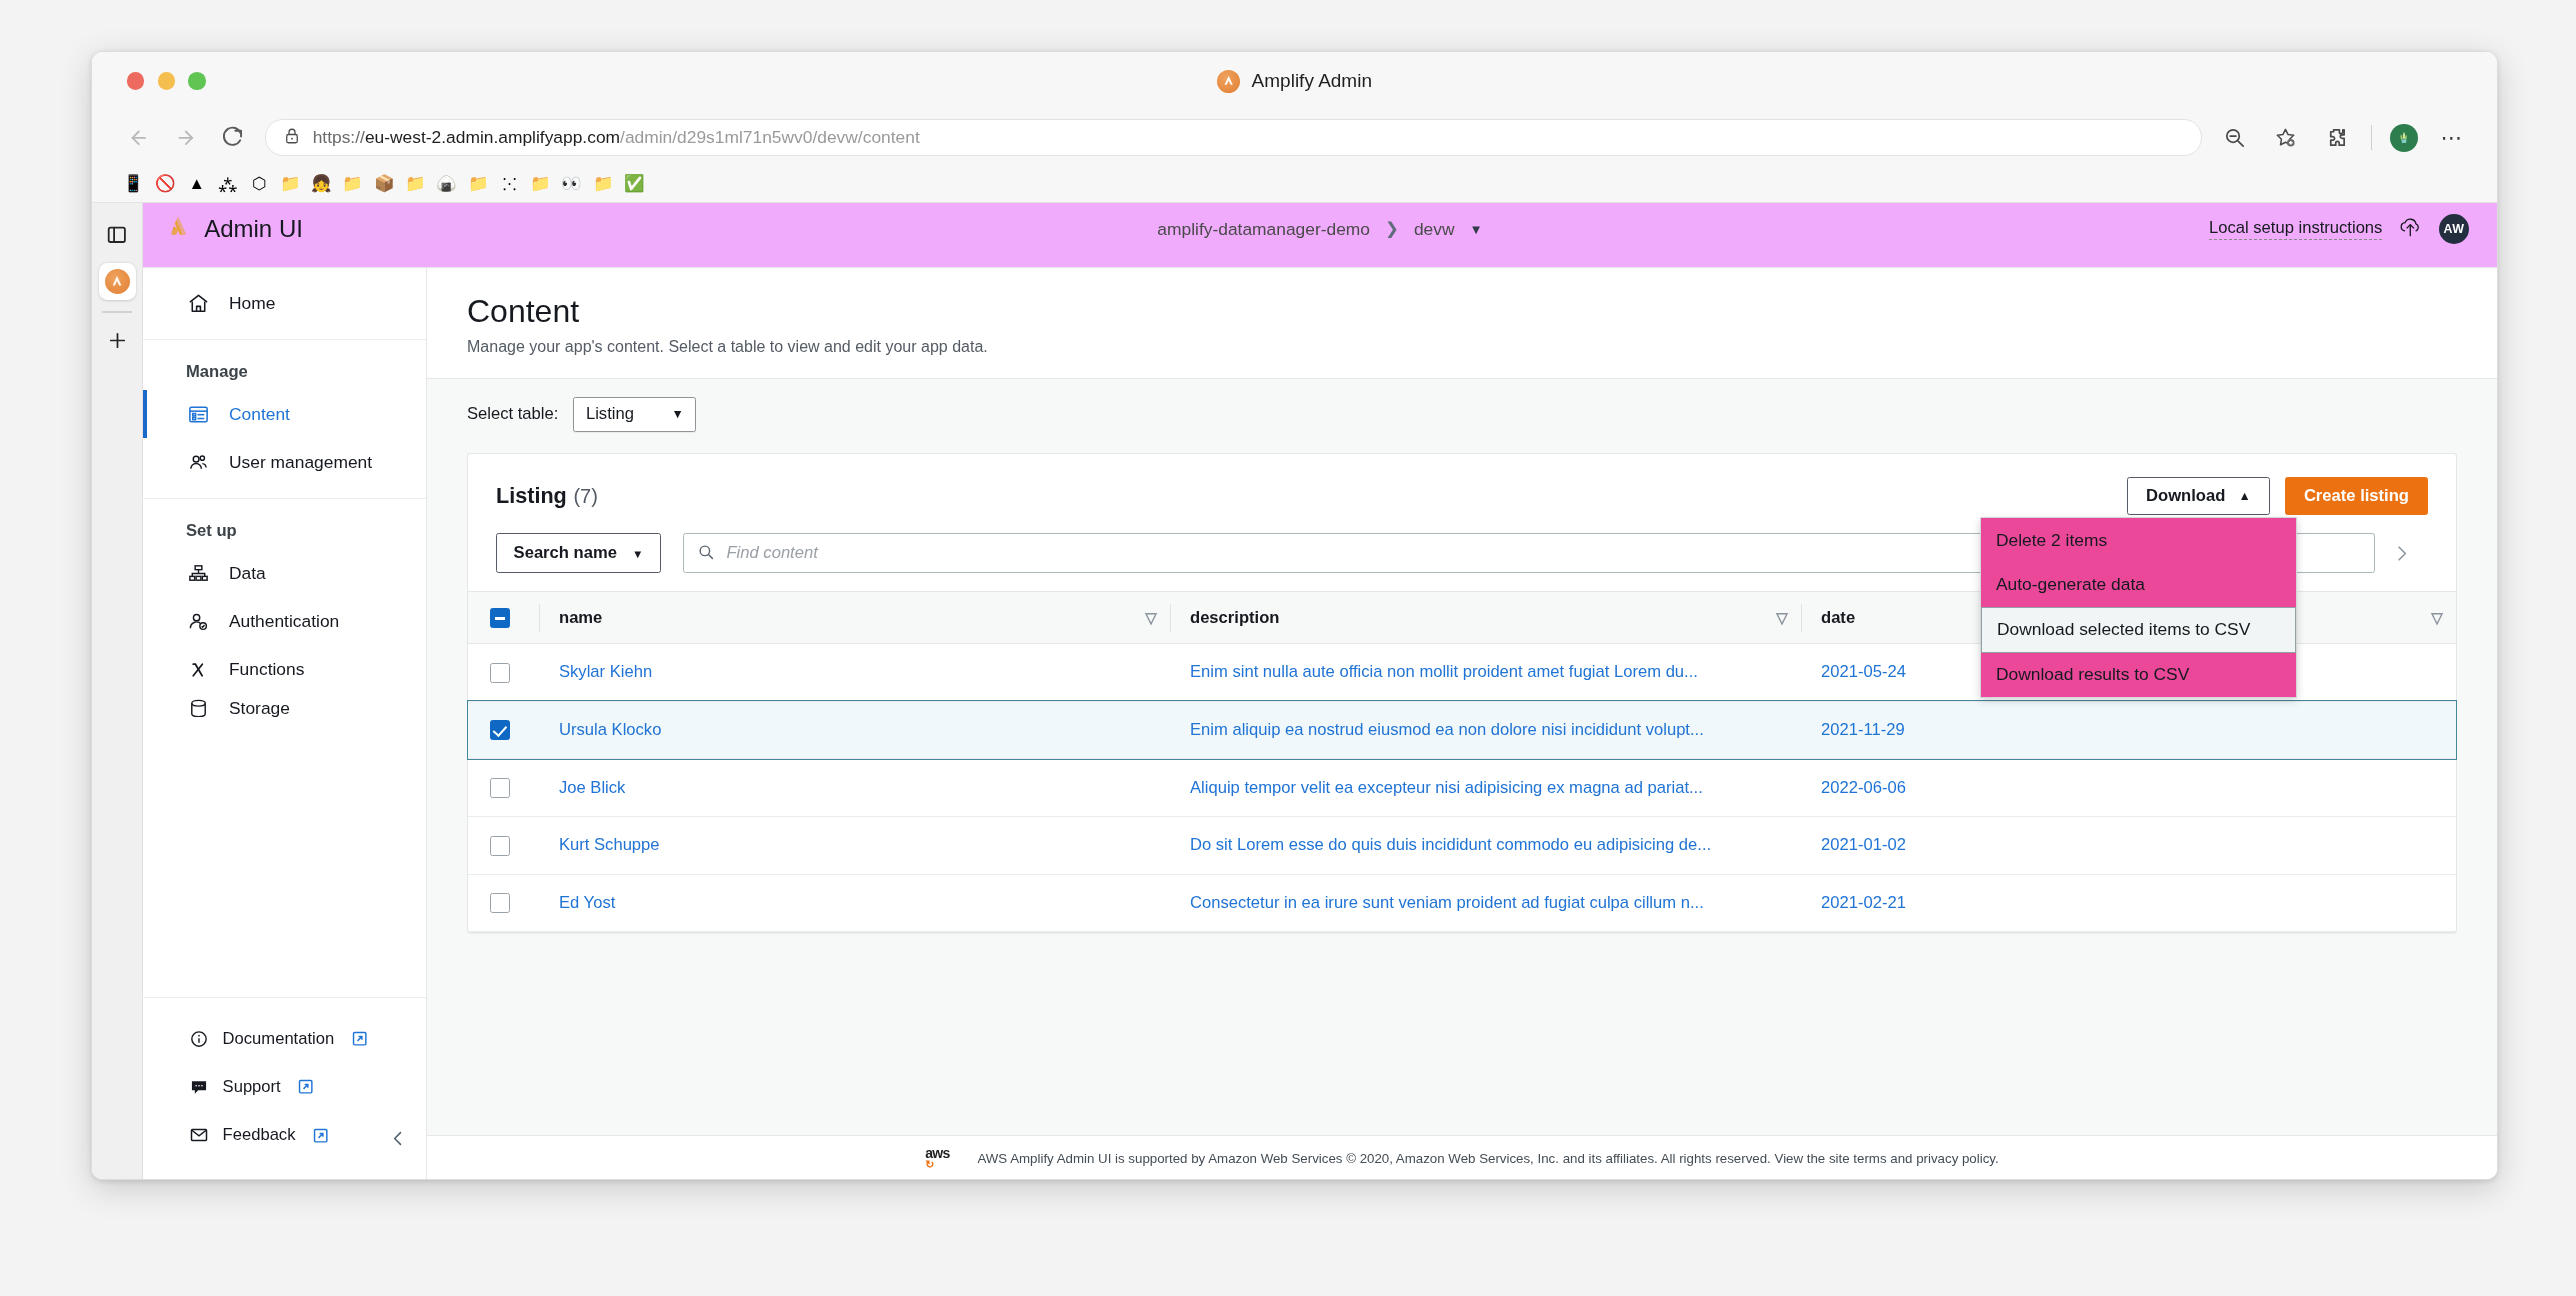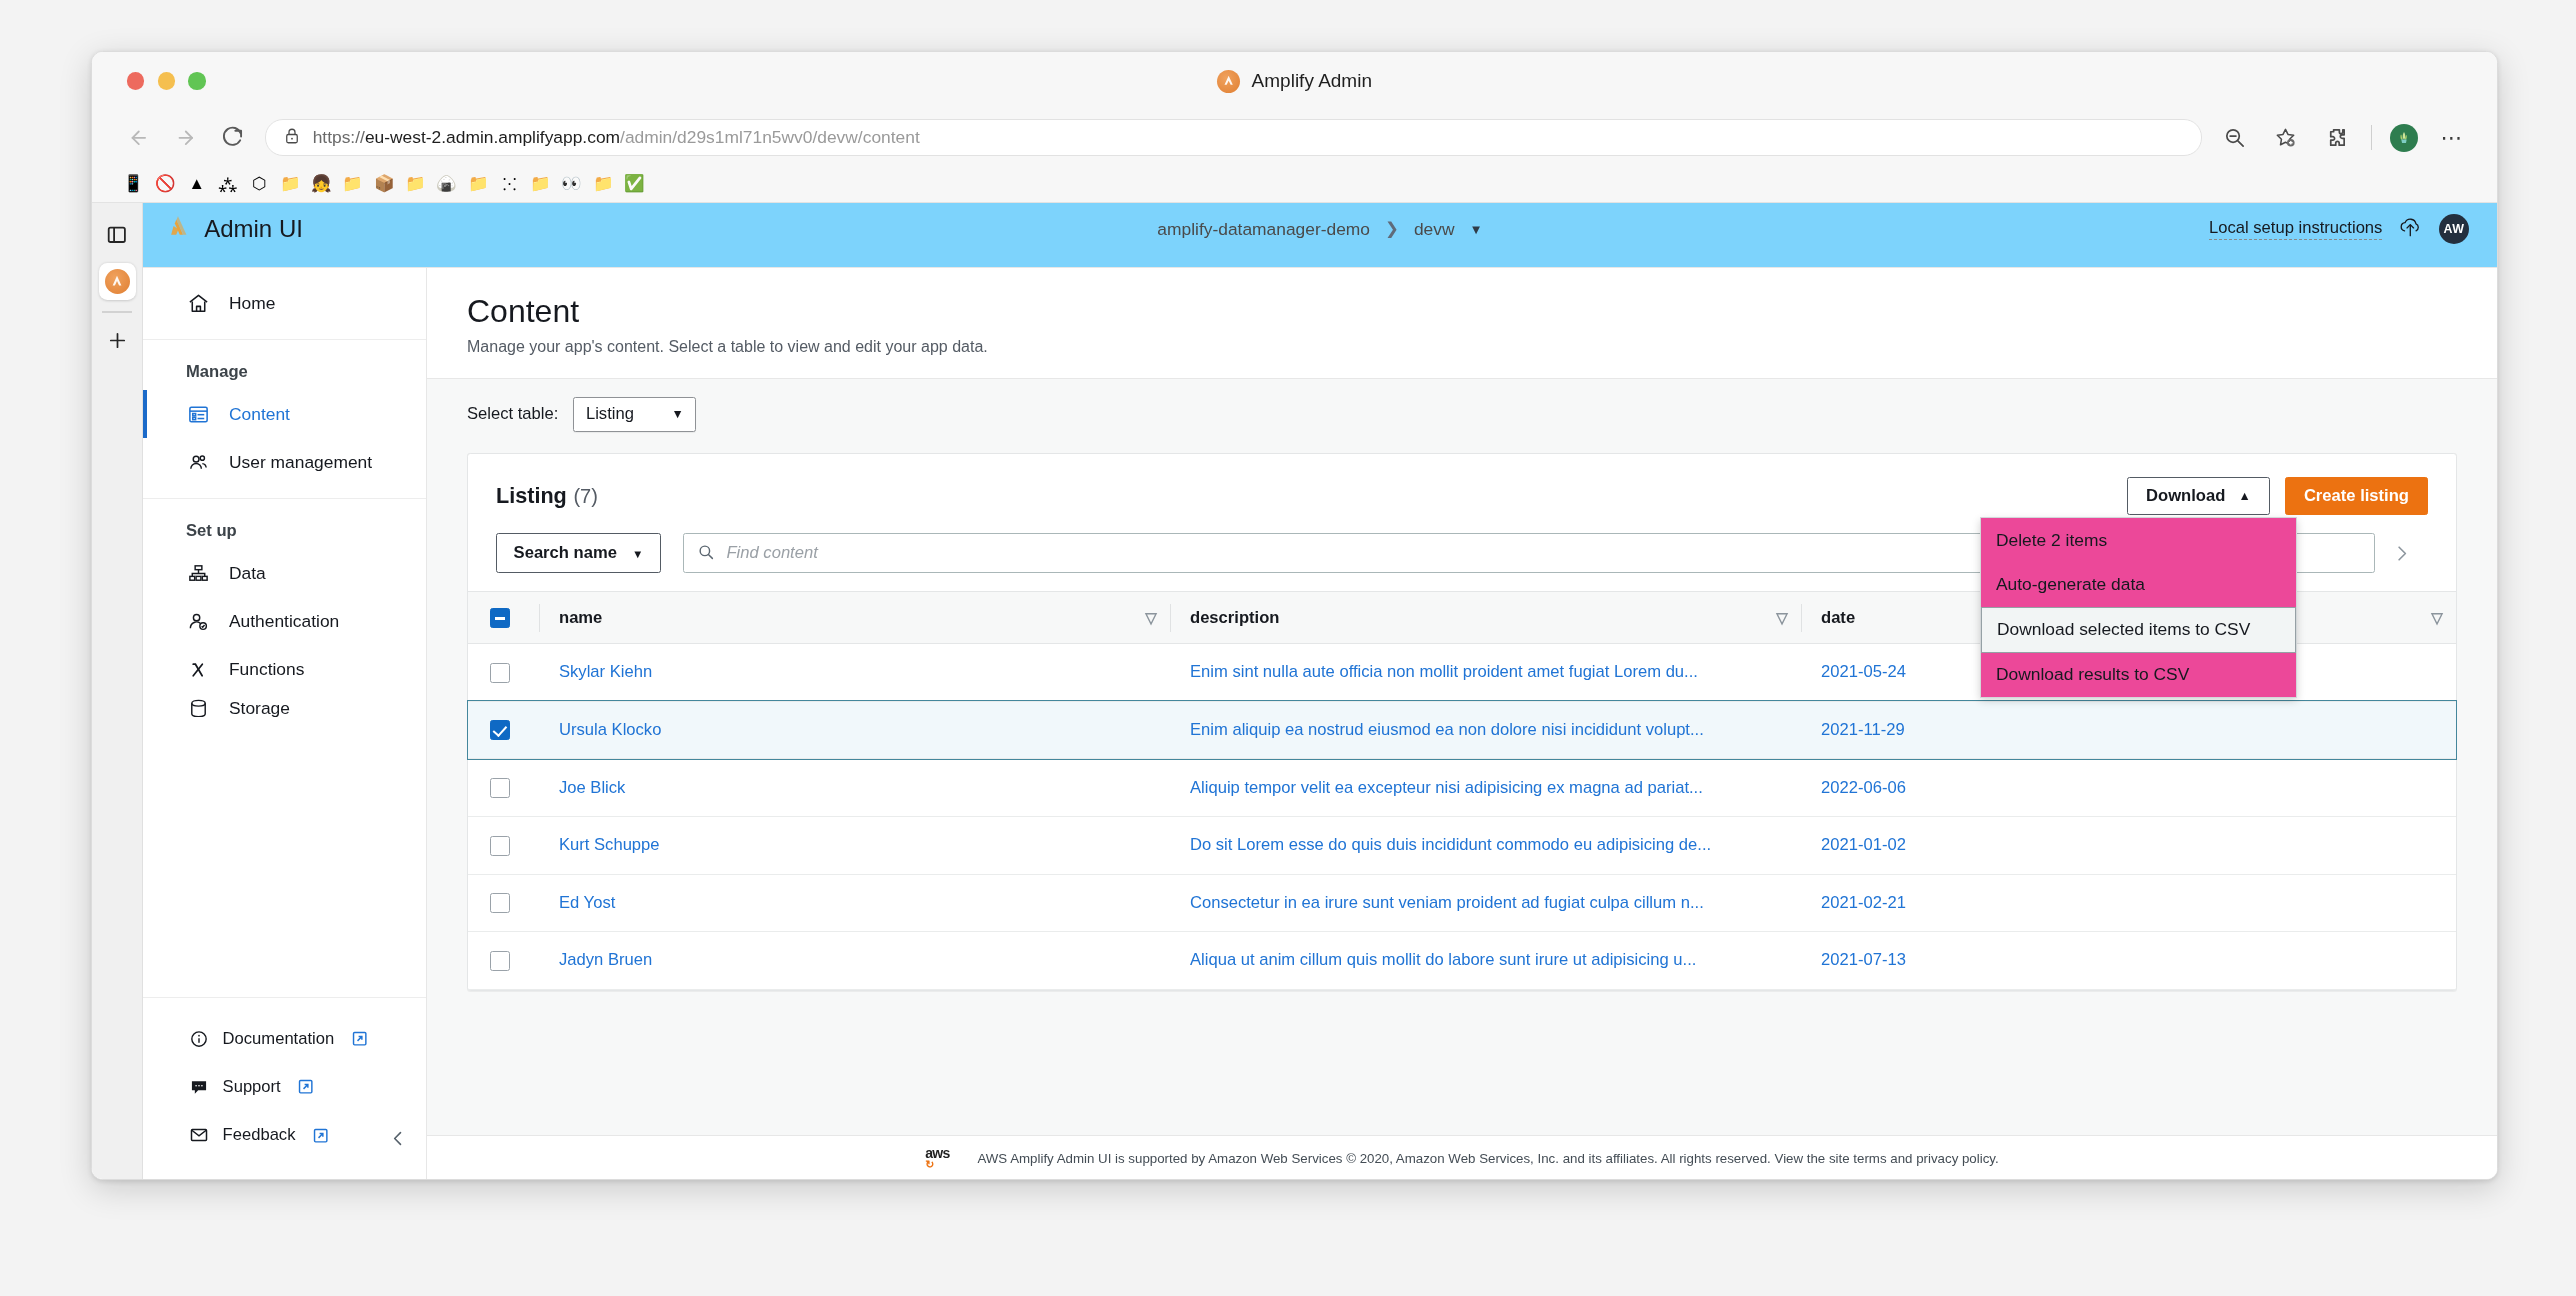--- a/index.html
+++ b/index.html
@@ -110,21 +110,21 @@
     width: 37px; height: 37px; border-radius: 8.3px; background:#ffffff;
     display:flex;align-items:center;justify-content:center;
     box-shadow: 0 0.8px 2.5px rgba(0,0,0,.16);
   }
   .vs-sep { width: 30px; height: 1.7px; background:#d2d2d2; }
 
   .page { flex: 1; display: flex; flex-direction: column; min-width:0; }
 
   
   .app-header {
-    height: 65px; background: #7dd3fc; border-bottom: 0.8px solid #e7e7e7;
+    height: 65px; background: #f0abfc; border-bottom: 0.8px solid #e7e7e7;
     display: flex; align-items: center; padding: 0 28px 12px 23px;
     position: relative;
     justify-content: space-between;
   }
   .logo-block { display:flex; align-items:center; gap: 11.6px; }
   .logo-title { font-size: 24px; color:#16191f; font-weight: 400;}
   .breadcrumb {
     position:absolute; left:0; right:0;
     display:flex; align-items:center; justify-content:center; gap: 15px;
     font-size: 17.4px; color: #4a4a4a; pointer-events:none;
@@ -714,26 +714,20 @@
                       <td class="cell">Kurt Schuppe</td>
                       <td class="cell desc">Do sit Lorem esse do quis duis incididunt commodo eu adipisicing de...</td>
                       <td class="cell">2021-01-02</td>
                     </tr>
                     <tr>
                       <td class="cbcell"><span class="cb"></span></td>
                       <td class="cell">Ed Yost</td>
                       <td class="cell desc">Consectetur in ea irure sunt veniam proident ad fugiat culpa cillum n...</td>
                       <td class="cell">2021-02-21</td>
                     </tr>
-                    <tr>
-                      <td class="cbcell"><span class="cb"></span></td>
-                      <td class="cell">Jadyn Bruen</td>
-                      <td class="cell desc">Aliqua ut anim cillum quis mollit do labore sunt irure ut adipisicing u...</td>
-                      <td class="cell">2021-07-13</td>
-                    </tr>
                   </tbody>
               </table>
 
               <div class="dropdown" id="actions-menu">
                   <div class="dd-item">Delete 2 items</div>
                   <div class="dd-item">Auto-generate data</div>
                   <div class="dd-item hl">Download selected items to CSV</div>
                   <div class="dd-item">Download results to CSV</div>
                 </div>
             </div>

